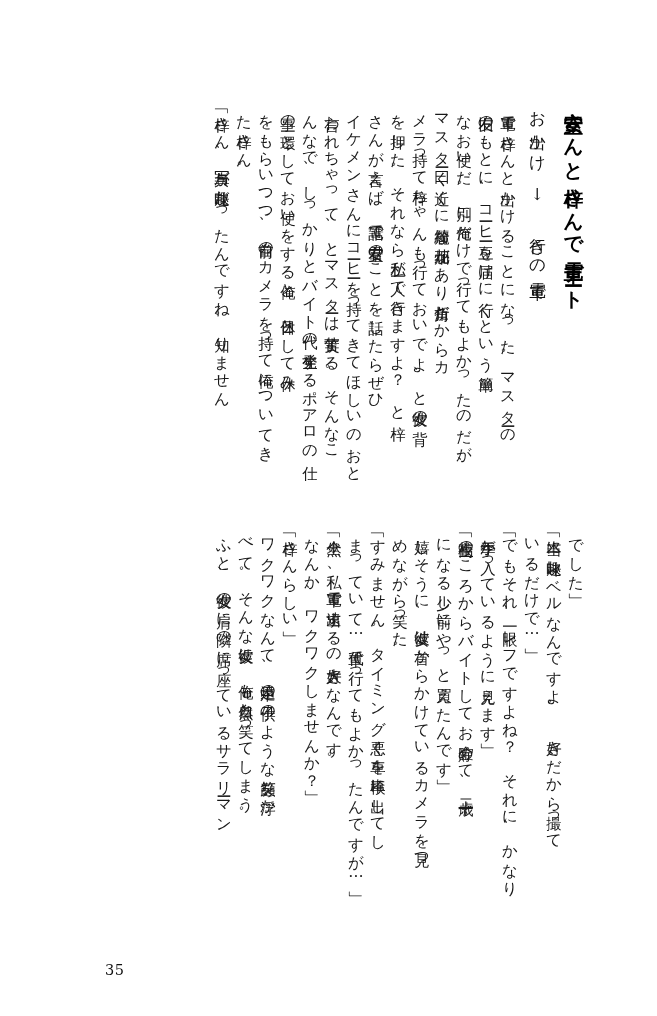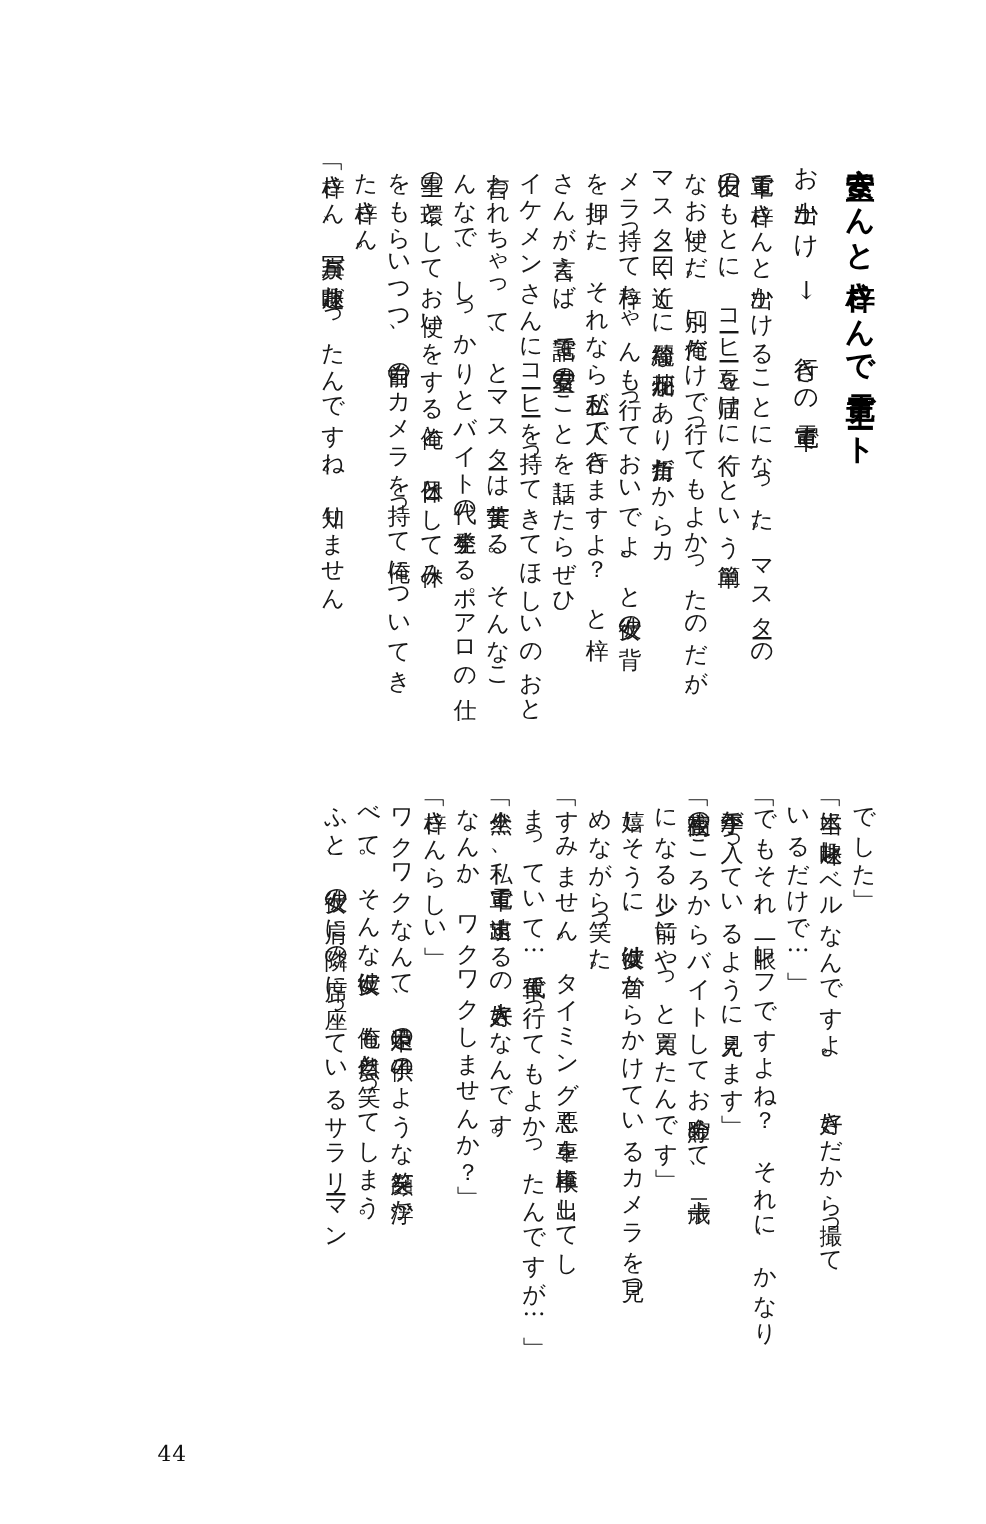--- a/index.html
+++ b/index.html
@@ -147,15 +147,15 @@
       <div class="vcol">「すみません。タイミング悪く車を車検に出してし</div>
       <div class="vcol">まっていて…代車で行ってもよかったんですが…」</div>
       <div class="vcol">「全然！　私、電車で遠出するの大好きなんです。</div>
       <div class="vcol">なんか、ワクワクしませんか？」</div>
       <div class="vcol">「梓さんらしい」</div>
       <div class="vcol">ワクワクなんて、遠足中の子供のような笑顔を浮か</div>
       <div class="vcol">べて。そんな彼女に、俺も自然と笑ってしまう。</div>
       <div class="vcol">ふと、彼女の肩に隣の席に座っているサラリーマン</div>
     </div>
 
-  <div id="page-number">44</div>
+  <div id="page-number">35</div>
 
 </div>
 
 </body></html>

